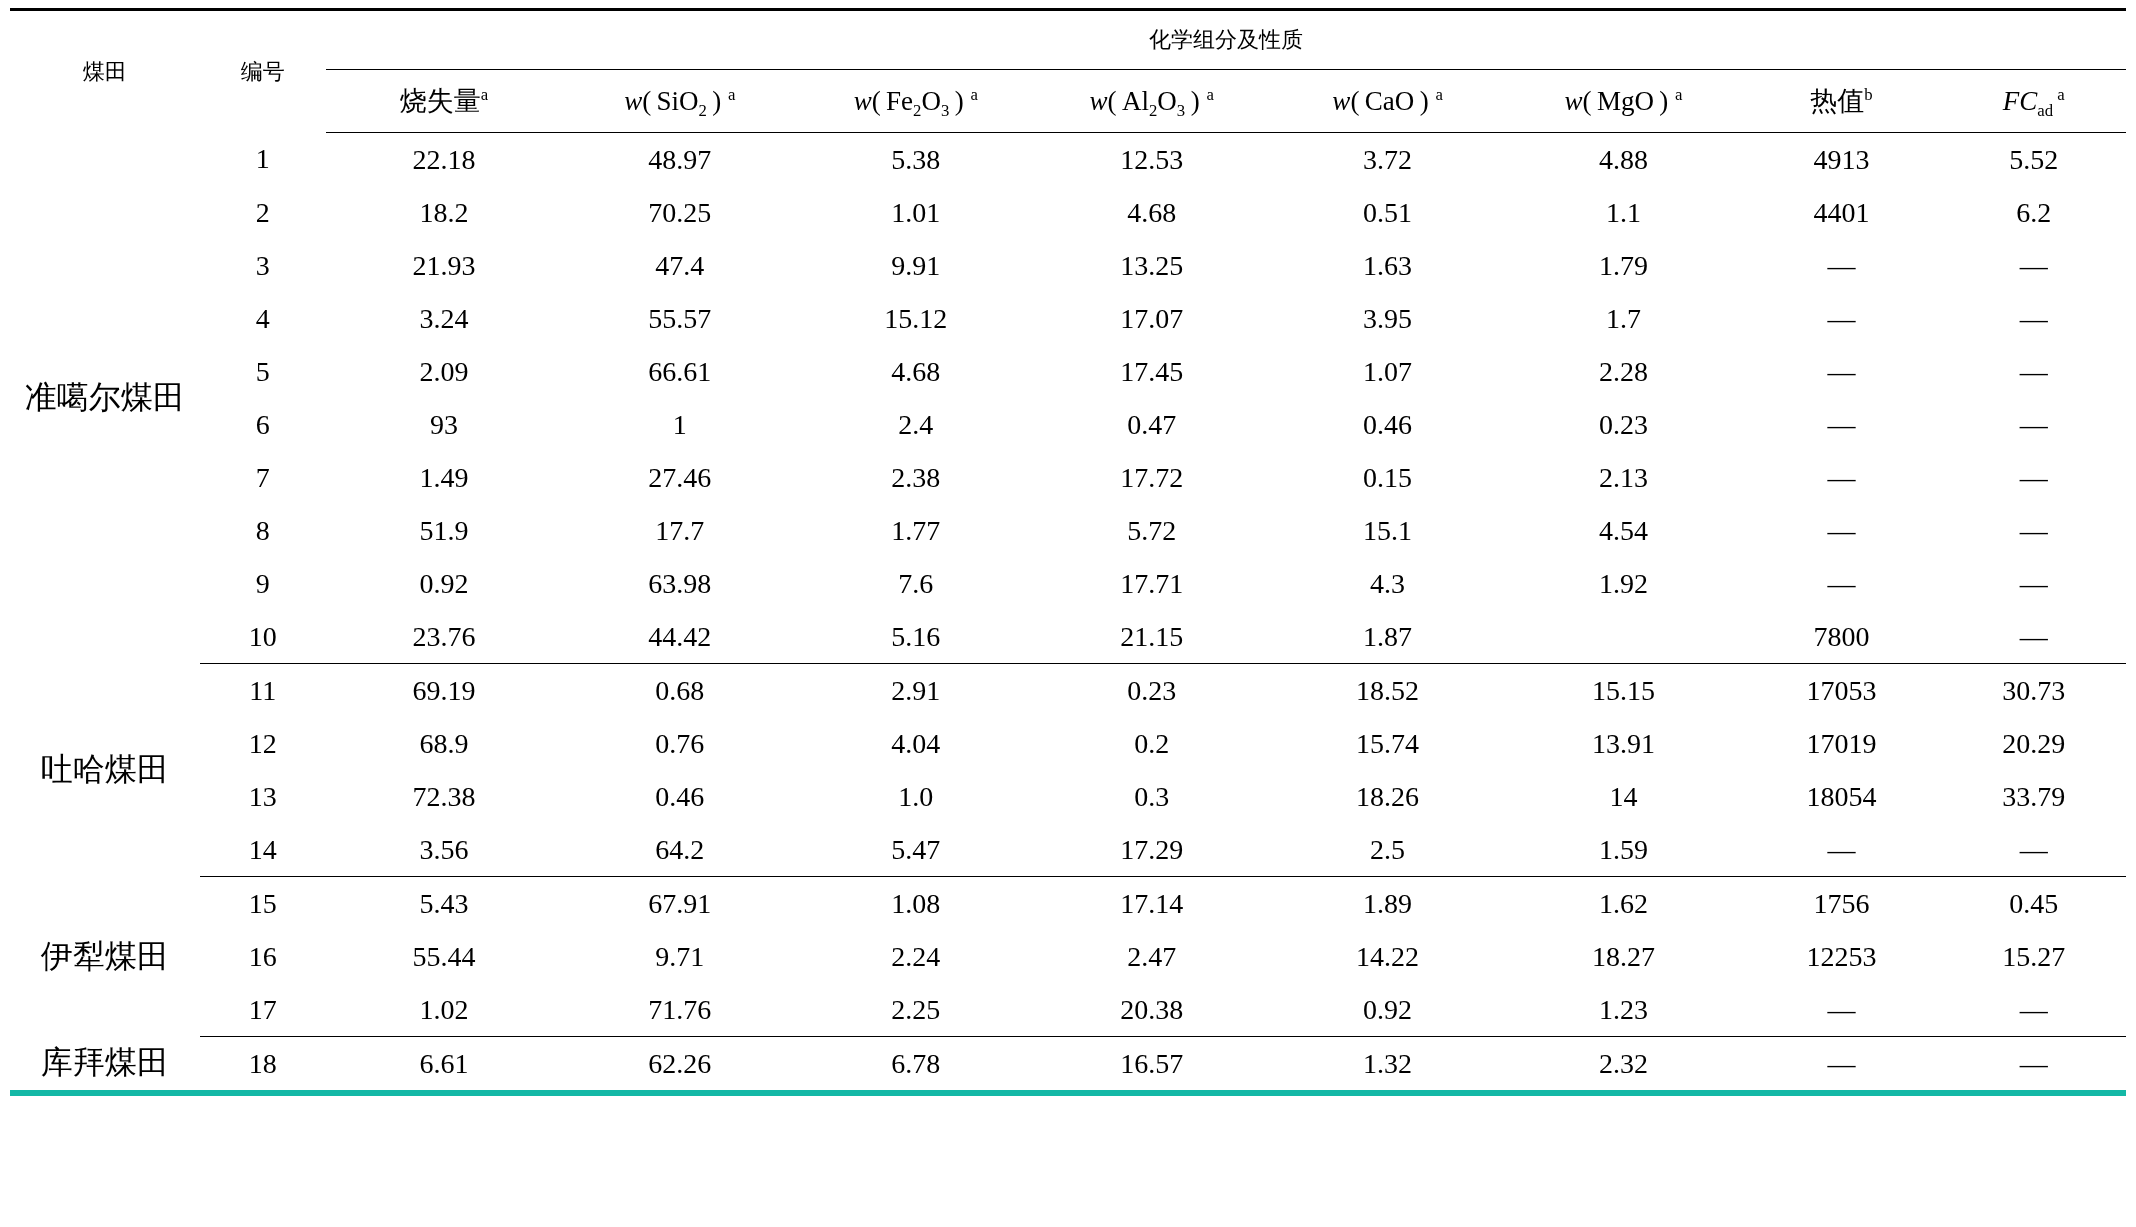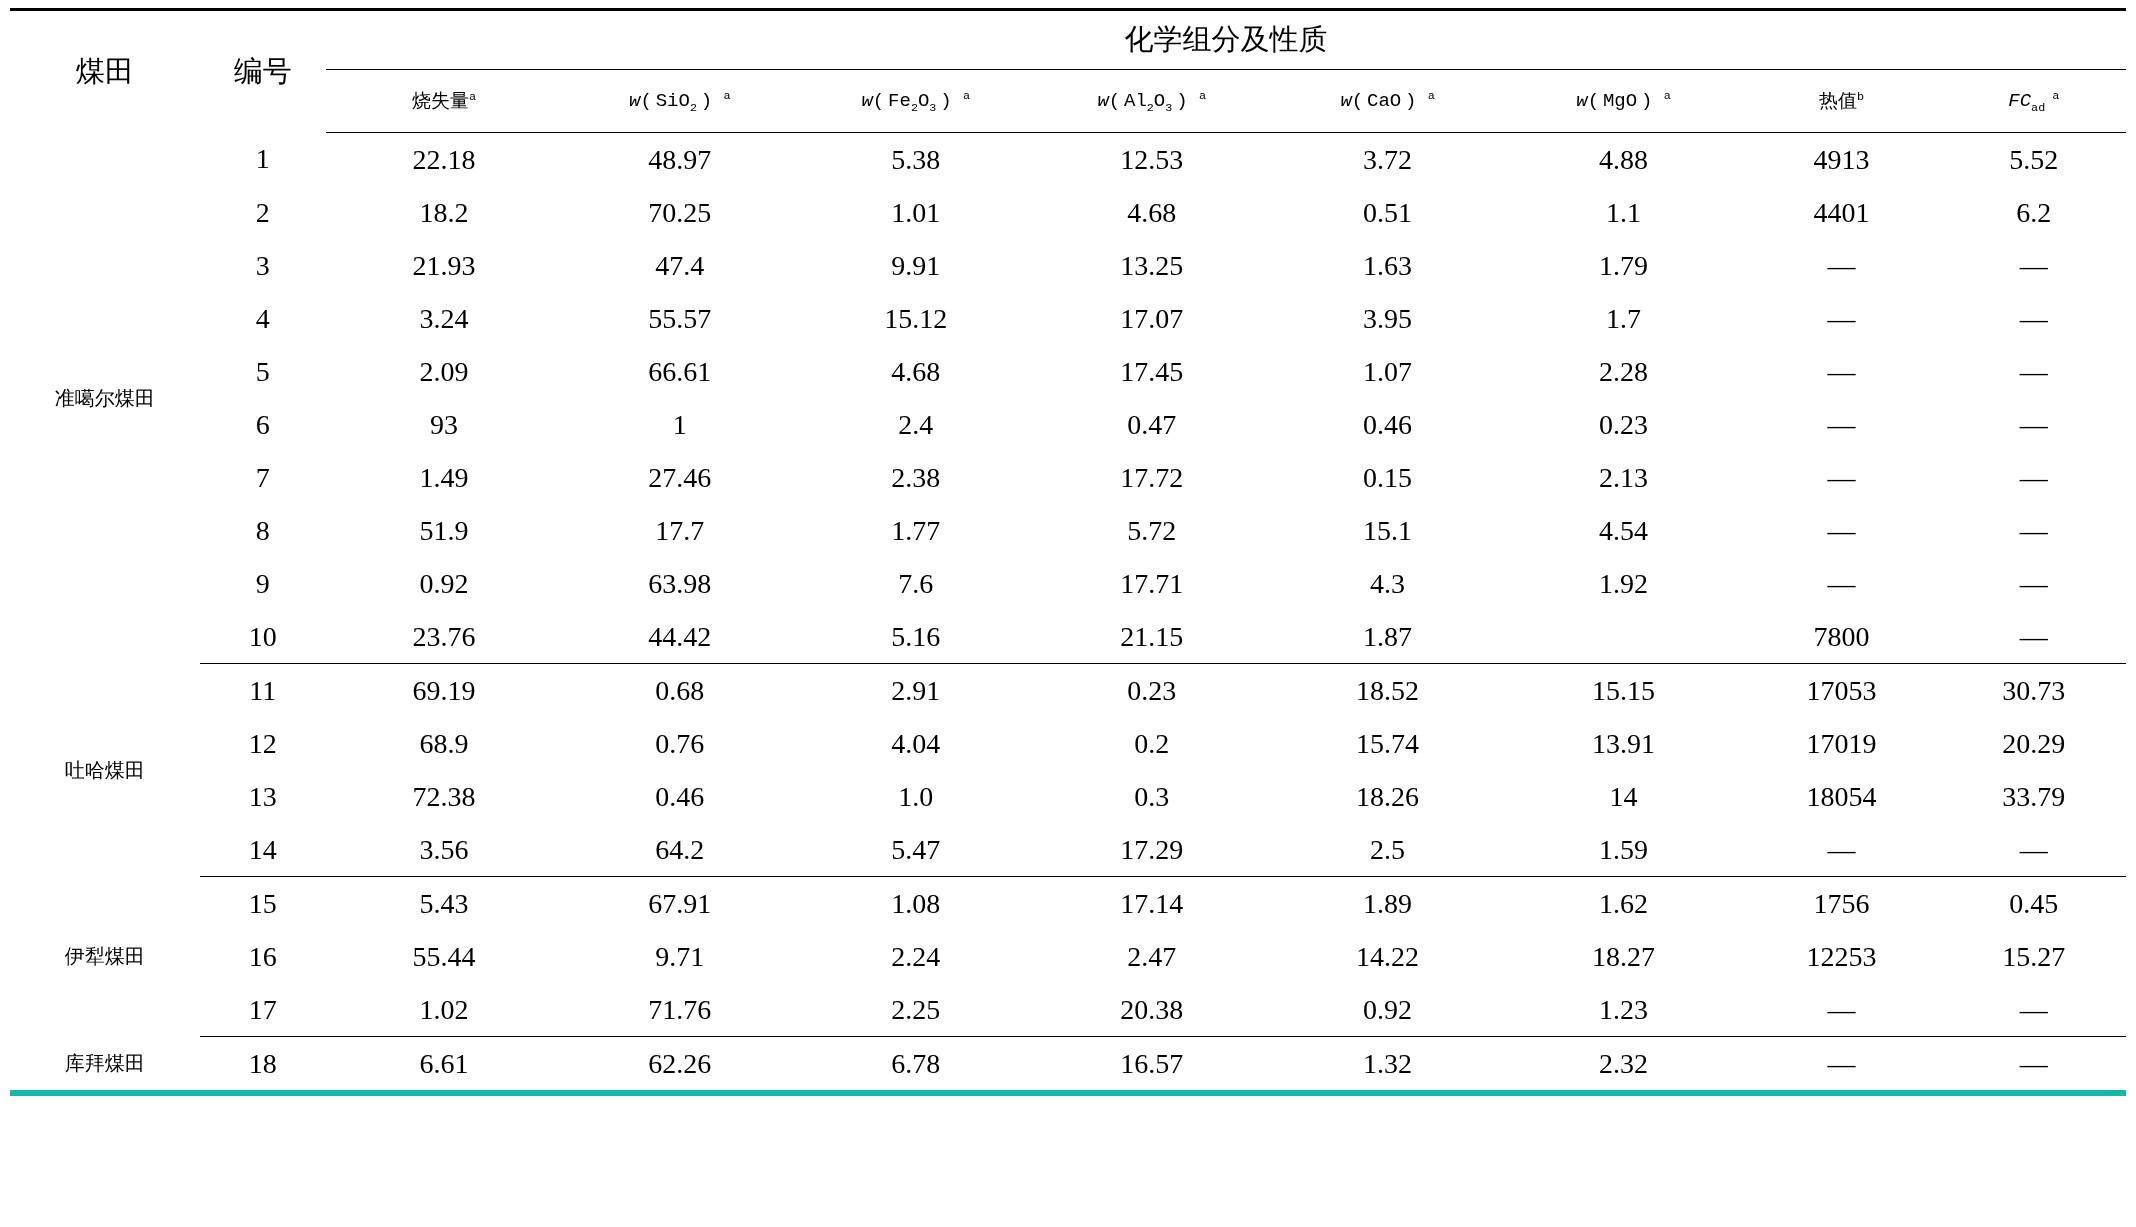--- a/index.html
+++ b/index.html
@@ -32,35 +32,35 @@
     text-align: center;
     vertical-align: middle;
     padding: 0;
     white-space: nowrap;
   }
   
   .rule-top  { border-top: 3px solid #000; }
   .rule-bot  { border-bottom: 6px solid #14b8a6; }
   .rule-thin { border-bottom: 1.5px solid #000; }
 
-  .hdr-row1 td { height: 58px; font-size: 29px; }
-  .hdr-row2 td { height: 62px; font-size: 19px; font-family: Liberation Mono, monospace; }
+  .hdr-row1 td { height: 58px; font-size: 22px; }
+  .hdr-row2 td { height: 62px; font-size: 27px; }
 
   .group-head-span {
     border-bottom: 1.5px solid #000;
   }
   .col-field { width: 180px; }
   .col-no    { width: 120px; }
   .col-d     { width: 224px; }
   .col-heat  { width: 190px; }
   .col-fc    { width: 175px; }
 
   tbody tr td { height: 53px; font-size: 28px; }
   .field-cell {
-    font-size: 20px;
+    font-size: 32px;
     vertical-align: middle;
   }
   .sec-end td { border-bottom: 1.5px solid #000; }
   .dash { letter-spacing: 0; }
   sup {
     font-size: 0.62em;
     vertical-align: super;
     line-height: 0;
   }
   sub {

